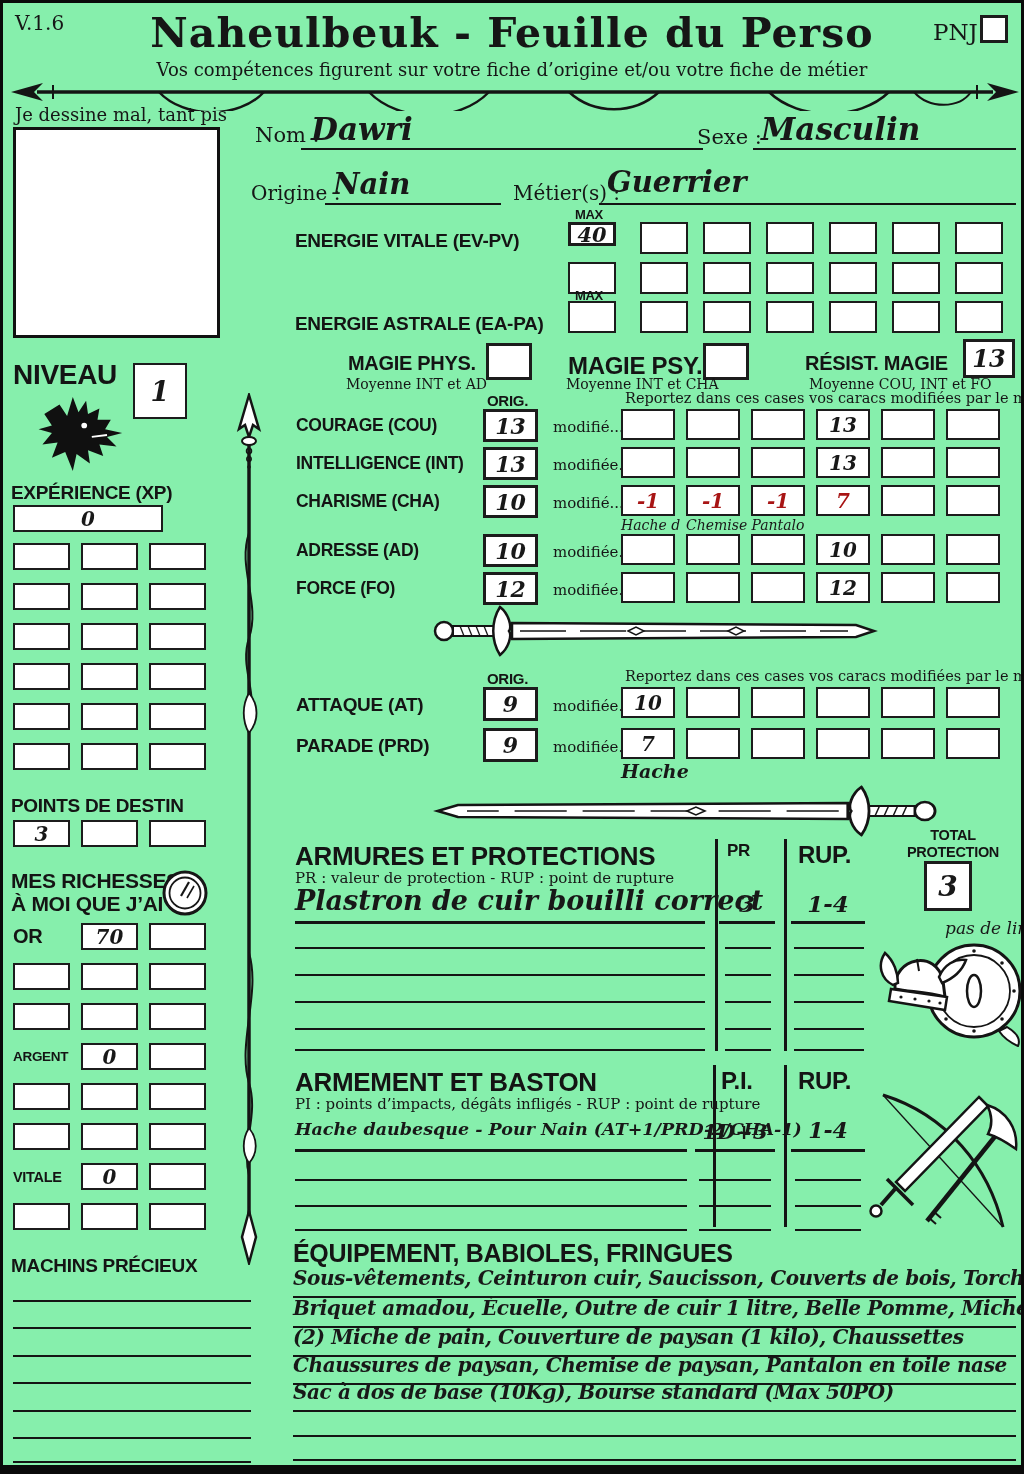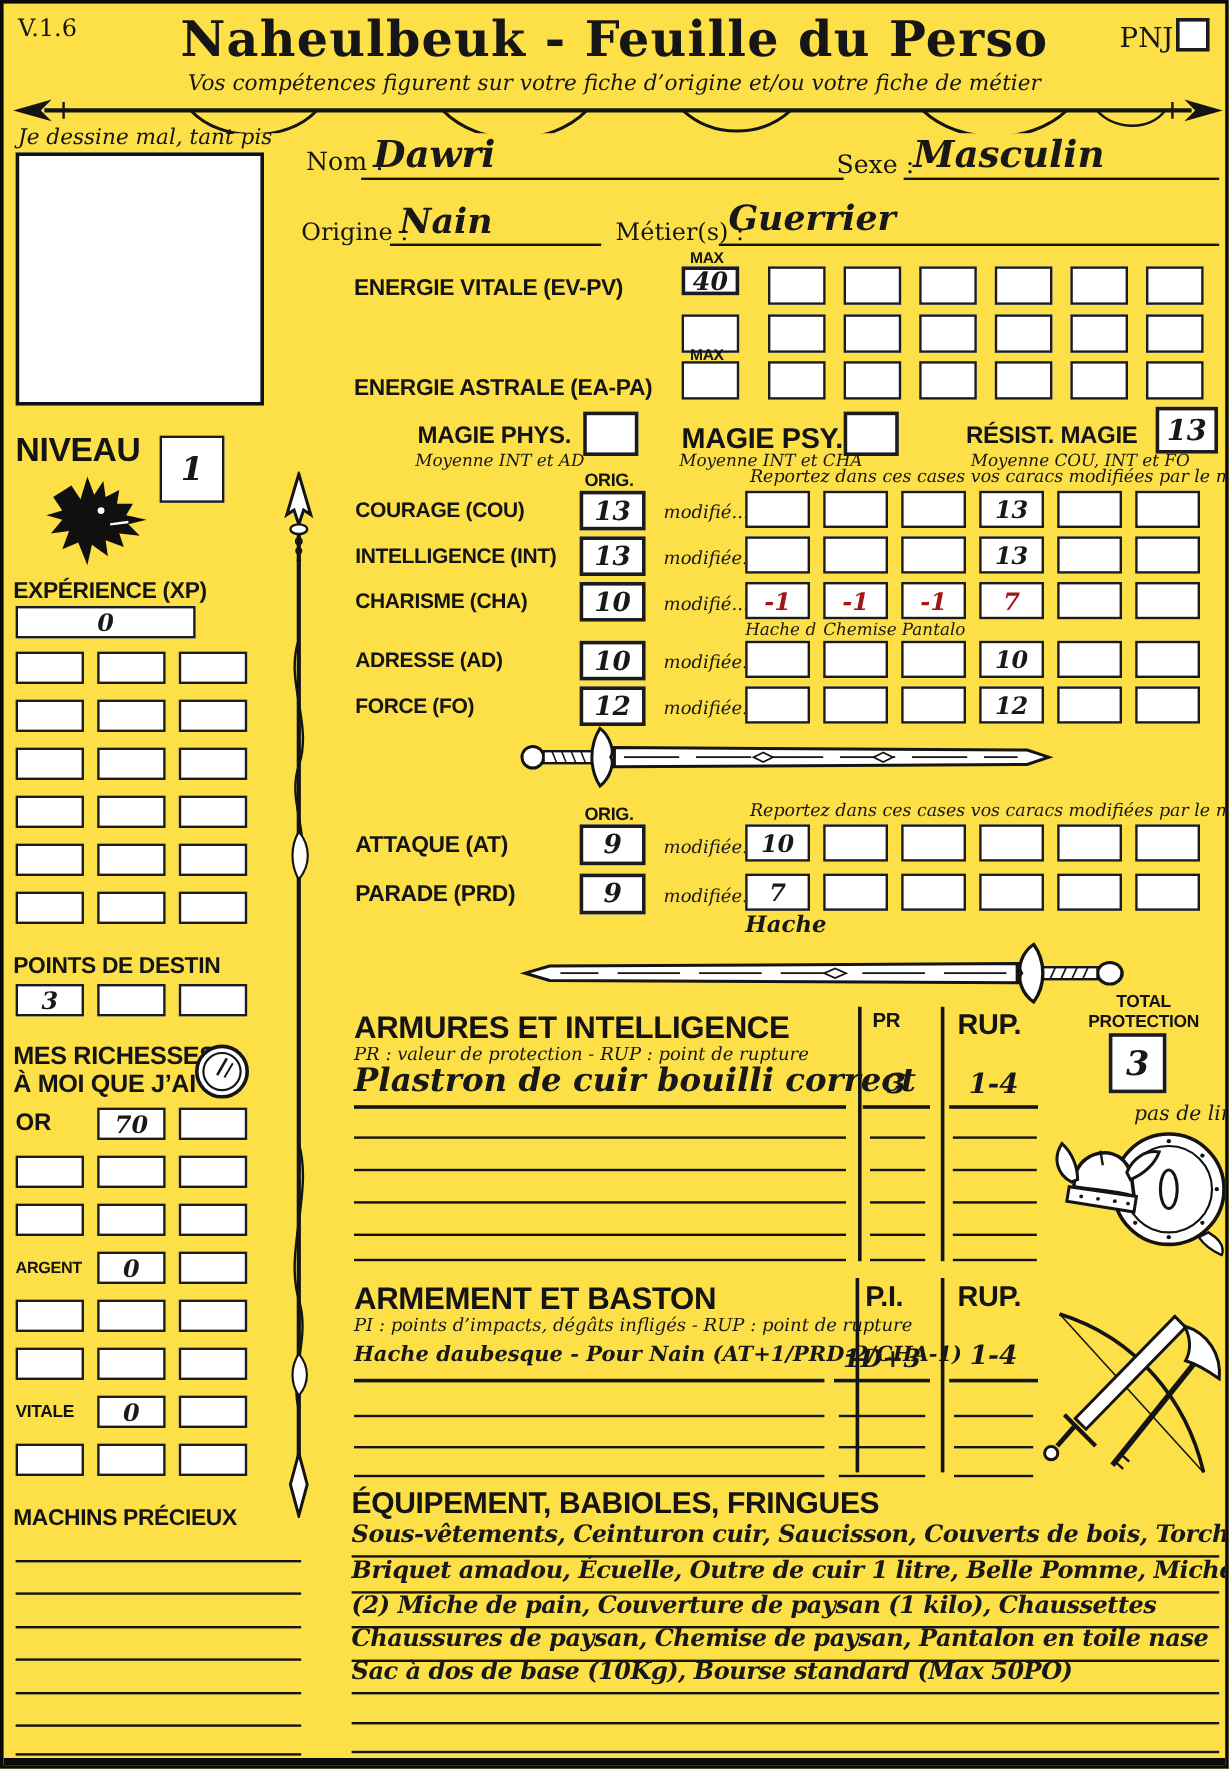--- a/index.html
+++ b/index.html
@@ -1,22 +1,22 @@
 <!DOCTYPE html>
 <html><head>
 <meta charset="utf-8">
 <style>
   html,body{margin:0;padding:0;background:#888;}
-  #page{position:relative;width:1024px;height:1474px;margin:0 auto;background:#fde047;
+  #page{position:relative;width:1024px;height:1474px;margin:0 auto;background:#86efac;
         border:3px solid #0a0a0a;box-sizing:border-box;overflow:hidden;
         font-family:"Liberation Sans",sans-serif;color:#141414;}
   .abs{position:absolute;}
   .fl{font-family:"Liberation Sans",sans-serif;font-weight:bold;color:#141414;letter-spacing:-0.3px;white-space:nowrap;}
   .ser{font-family:"DejaVu Serif",serif;color:#161616;white-space:nowrap;}
-  .it{font-style:italic;}
+  .it{}
   .hw{font-family:"DejaVu Serif",serif;font-style:italic;font-weight:bold;color:#181818;white-space:nowrap;}
   .b{border:2px solid #1c1c1c;background:#fff;box-sizing:border-box;}
   .b3{border-width:3px;}
   .cell{display:flex;align-items:center;justify-content:center;}
   .red{color:#a81414;}
   .uline2{border-bottom:2px solid #141414;}
   .g6-48{display:grid;grid-template-columns:repeat(6,48px);column-gap:15px;}
   .g6-54{display:grid;grid-template-columns:repeat(6,54px);column-gap:11px;}
   .g3{display:grid;grid-template-columns:repeat(3,57px);gap:13px 11px;}
   .h31{height:31px;} .h32{height:32px;} .h27{height:27px;}
@@ -363,21 +363,21 @@
       <line x1="40" y1="25" x2="44" y2="35" stroke="#141414" stroke-width="1.3"></line>
       <line x1="48" y1="25" x2="52" y2="35" stroke="#141414" stroke-width="1.3"></line>
       <line x1="56" y1="25" x2="60" y2="35" stroke="#141414" stroke-width="1.3"></line>
       <path d="M72,6 C63,20 63,40 72,54 C81,47 84,34 81,30 C84,26 81,13 72,6 Z" fill="#fff" stroke="#141414" stroke-width="2.5"></path>
       <polygon points="84,22 428,24 446,30 428,36 84,38" fill="#fff" stroke="#141414" stroke-width="2.5"></polygon>
       <line x1="92" y1="30" x2="420" y2="30" stroke="#141414" stroke-width="1.4" stroke-dasharray="46 14"></line>
       <polygon points="210,30 218,26 226,30 218,34" fill="#fff" stroke="#141414" stroke-width="1.5"></polygon>
     </svg>
   </div>
 
-  <div class="abs fl" style="left:292px;top:838px;font-size:26px;">ARMURES ET INTELLIGENCE</div>
+  <div class="abs fl" style="left:292px;top:838px;font-size:26px;">ARMURES ET PROTECTIONS</div>
   <div class="abs fl" style="left:724px;top:838px;font-size:17px;">PR</div>
   <div class="abs fl" style="left:795px;top:838px;font-size:24px;">RUP.</div>
   <div class="abs" style="left:712px;top:836px;width:2.5px;height:212px;background:#141414;"></div>
   <div class="abs" style="left:781px;top:836px;width:2.5px;height:212px;background:#141414;"></div>
   <div class="abs ser it" style="left:292px;top:866px;font-size:15px;">PR : valeur de protection - RUP : point de rupture</div>
 
   <div class="abs flexend" style="left:292px;top:882px;width:410px;height:36px;border-bottom:3px solid #141414;">
       <span class="hw" style="font-size:27px;">Plastron de cuir bouilli correct</span>
     </div>
   <div class="abs cell" style="left:716px;top:882px;width:56px;height:36px;border-bottom:3px solid #141414;">

